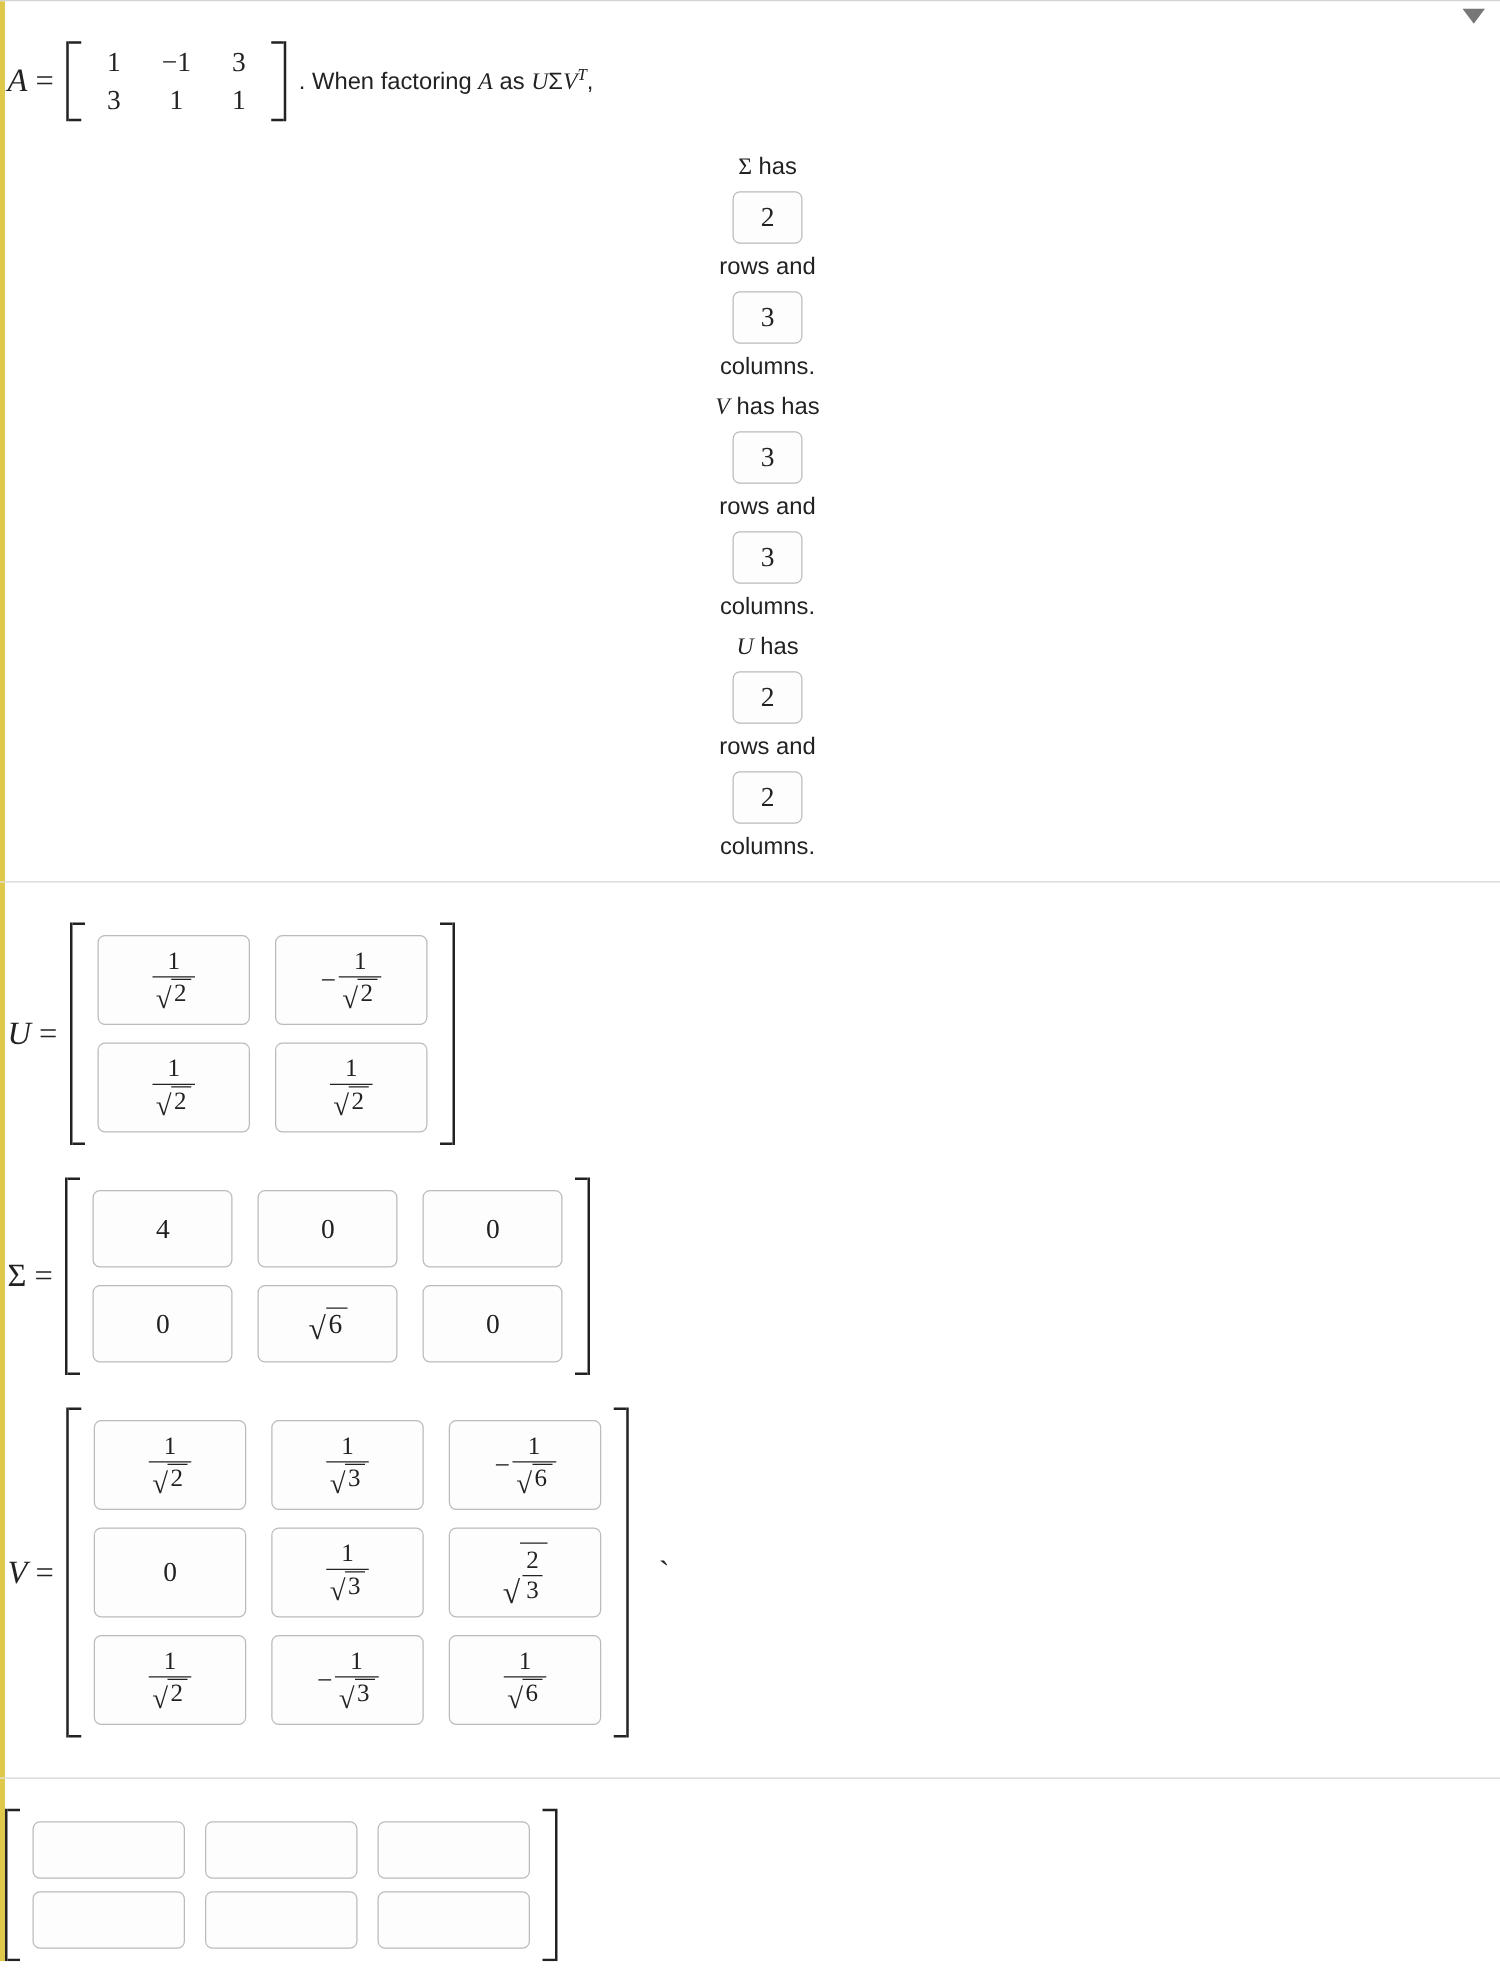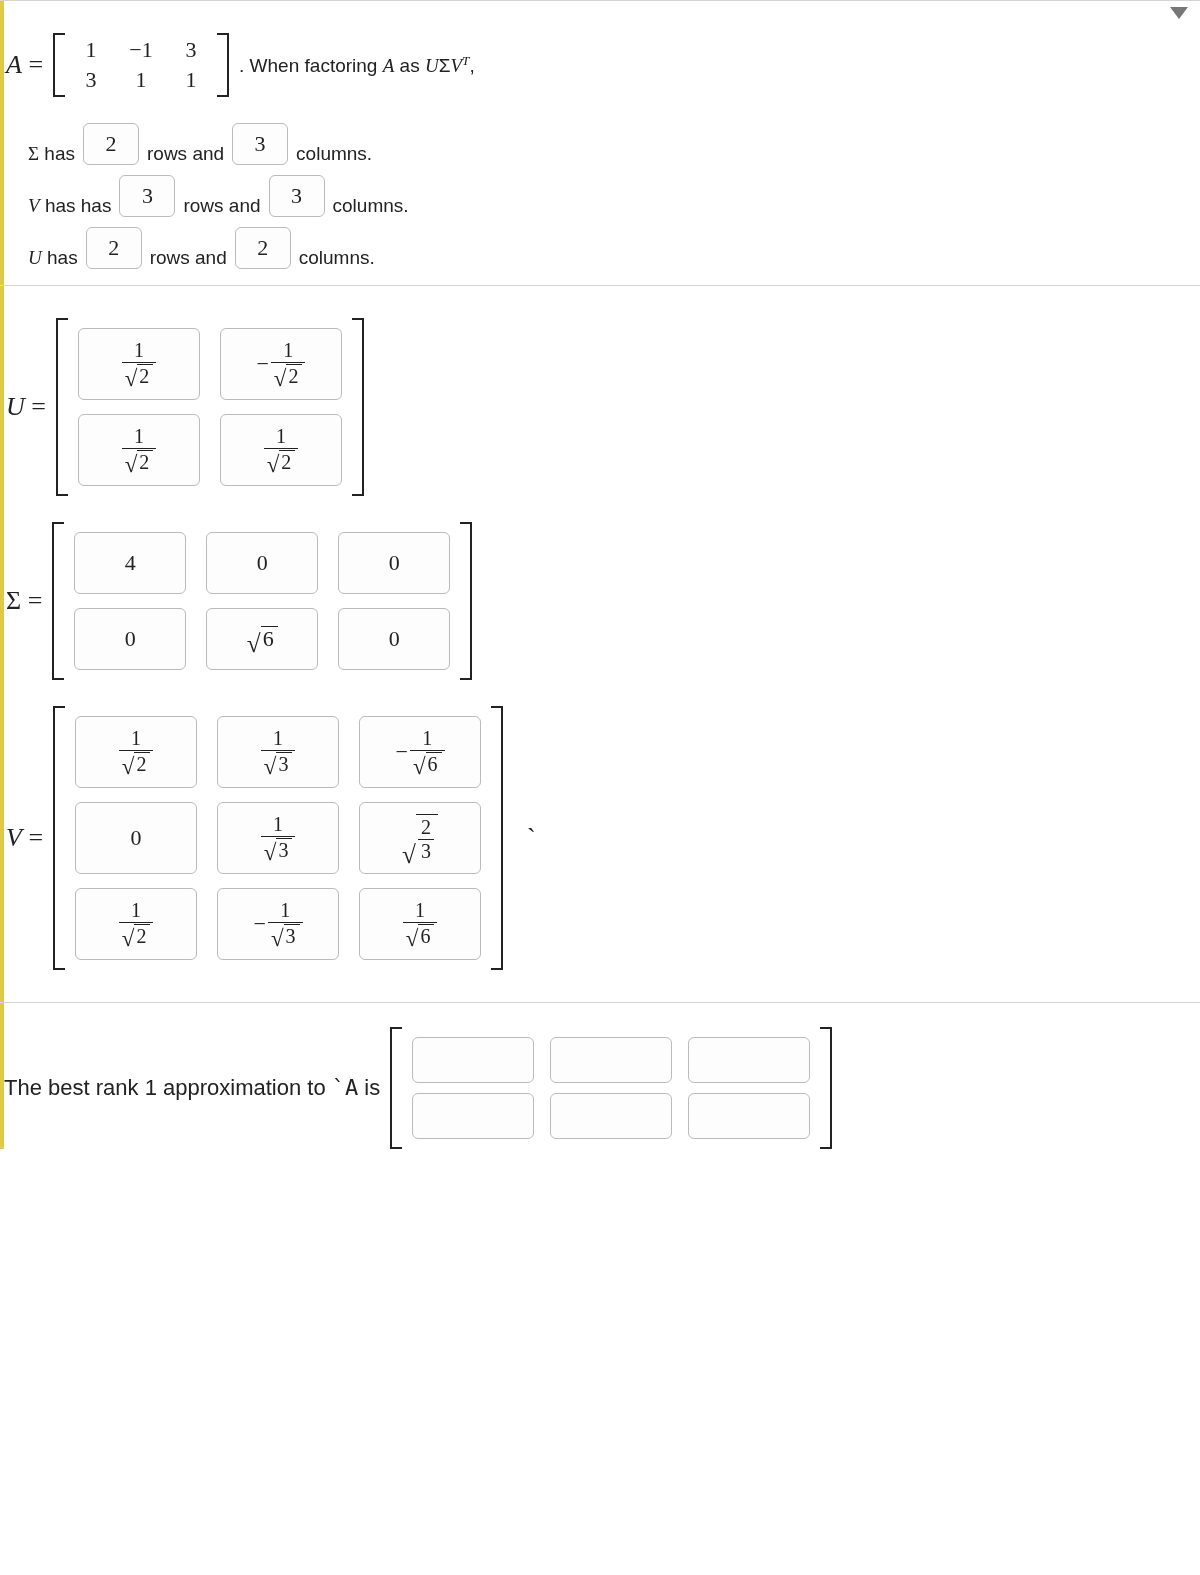--- a/index.html
+++ b/index.html
@@ -17,24 +17,25 @@
   .rule {
     border-top: 1px solid #d5d5d5;
   }
   .section {
     border-left: 4px solid #e0c84a;
     padding: 6px 0 6px 0;
     position: relative;
   }
   .line {
     display: flex;
-    align-items: flex-end;
+    align-items: center;
     flex-wrap: wrap;
     gap: 8px;
     margin: 10px 0 10px 24px;
+    flex-direction: column;
   }
   .mi { font-style: italic; font-family: Georgia, serif; }
   .rm { font-style: normal; }
   .sup { font-size: 0.7em; vertical-align: super; }
   .answer-box {
     display: inline-flex;
     align-items: center;
     justify-content: center;
     min-width: 34px;
     height: 40px;
@@ -373,23 +374,20 @@
           </span>
       </span>
       <span style="margin-left:14px; font-size:26px">`</span>
     </div>
 
   </div>
 
   <div class="rule"></div>
   <div class="section" style="padding-bottom:0">
     <div class="eq-row" style="margin:18px 0 0 0">
-      <span class="prompt">
-        <span>The best rank 1 approximation to </span><span class="backtick">`A</span><span> is</span>
-      </span>
       <span class="matrix">
         <span class="bracket left">
             <span class="sp"></span>
           </span>
         <span class="mgrid c3" id="R-grid" style="gap:10px 16px">
             <div class="answer-box empty"></div>
             <div class="answer-box empty"></div>
             <div class="answer-box empty"></div>
             <div class="answer-box empty"></div>
             <div class="answer-box empty"></div>

